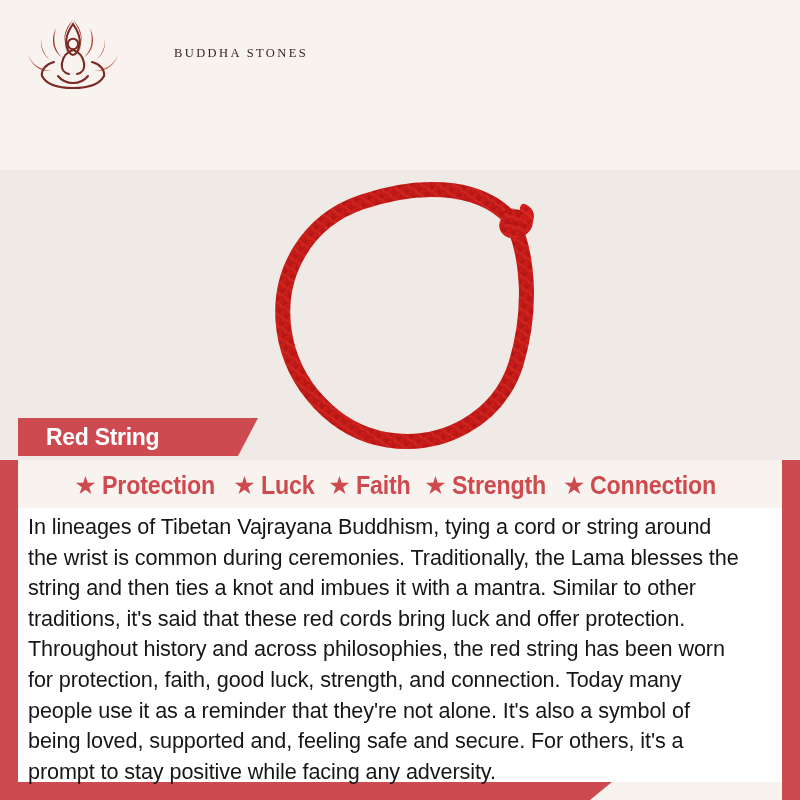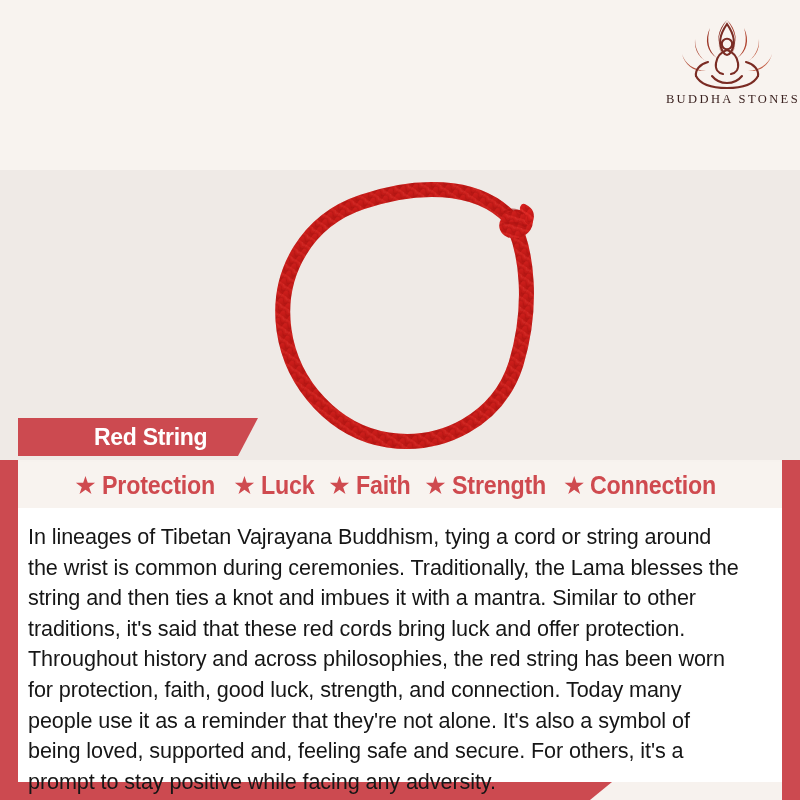--- a/index.html
+++ b/index.html
@@ -60,22 +60,23 @@
     top: 0; left: 0;
     width: 800px;
     height: 170px;
     background: #f8f3ef;
   }
   .logo-wrap {
     position: absolute;
     top: 14px;
     left: 0; right: 0;
     display: flex;
-    flex-direction: column;
-    align-items: flex-end;
+    flex-direction: row;
+    align-items: center;
+    gap: 28px;
   }
   .logo-mark { display: block; }
   .logo-word {
     margin-top: 2px;
     font-family: "Liberation Serif", serif;
     font-size: 12.5px;
     letter-spacing: 2.4px;
     color: #3b2220;
     font-weight: 400;
   }
@@ -123,21 +124,21 @@
     top: 418px;
     left: 18px;
     width: 240px;
     height: 38px;
     background: #cc4a50;
     clip-path: polygon(0 0, 100% 0, calc(100% - 20px) 100%, 0 100%);
     display: flex;
     align-items: center;
   }
   .label-text {
-    margin-left: 76px;
+    margin-left: 28px;
     font-family: "Liberation Sans Narrow", "Liberation Sans", sans-serif;
     font-size: 23px;
     font-weight: 700;
     color: #ffffff;
     letter-spacing: -0.3px;
     white-space: nowrap;
     text-align: right;
   }
 
   
@@ -176,21 +177,21 @@
   }
 
   
   .description {
     position: absolute;
     top: 508px;
     left: 18px;
     width: 764px;
     height: 274px;
     background: #ffffff;
-    padding: 14px 14px 0 10px;
+    padding: 4px 14px 0 10px;
   }
   .description p {
     font-family: "Liberation Sans Narrow", "Liberation Sans", sans-serif;
     font-size: 22.4px;
     line-height: 30.6px;
     color: #161616;
     transform: scaleX(0.965);
     transform-origin: left top;
     letter-spacing: -0.1px;
   }

